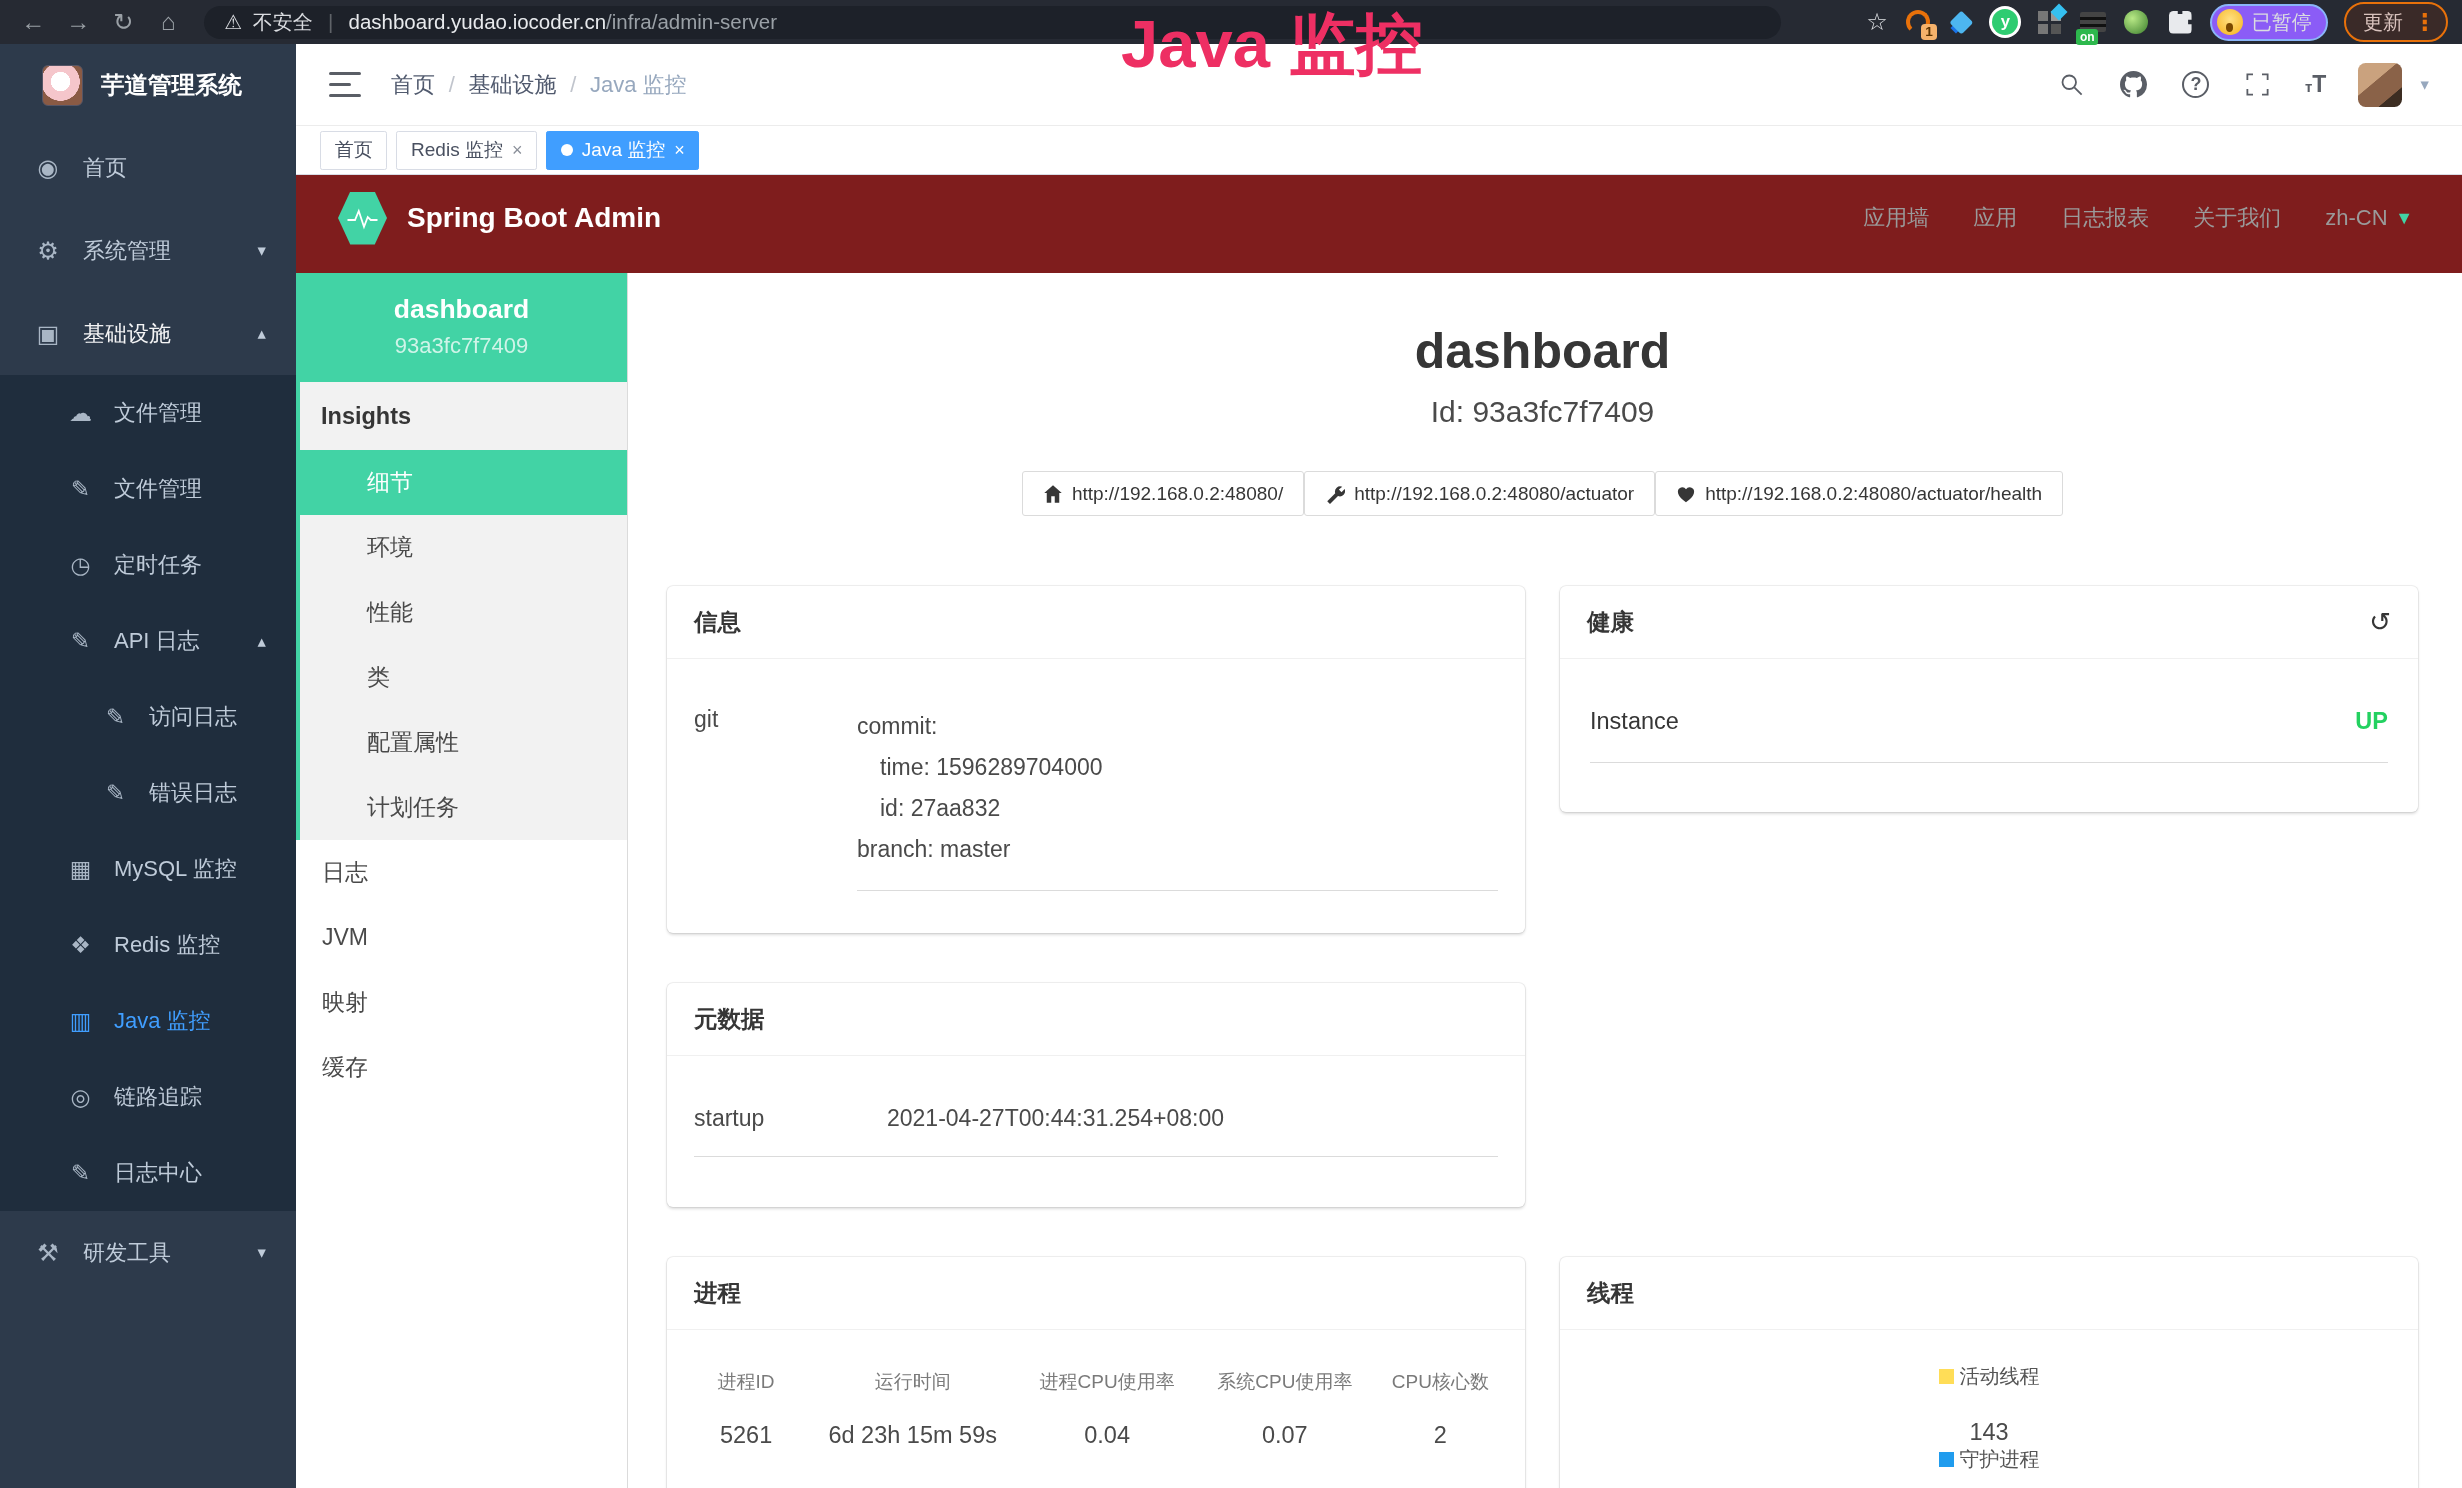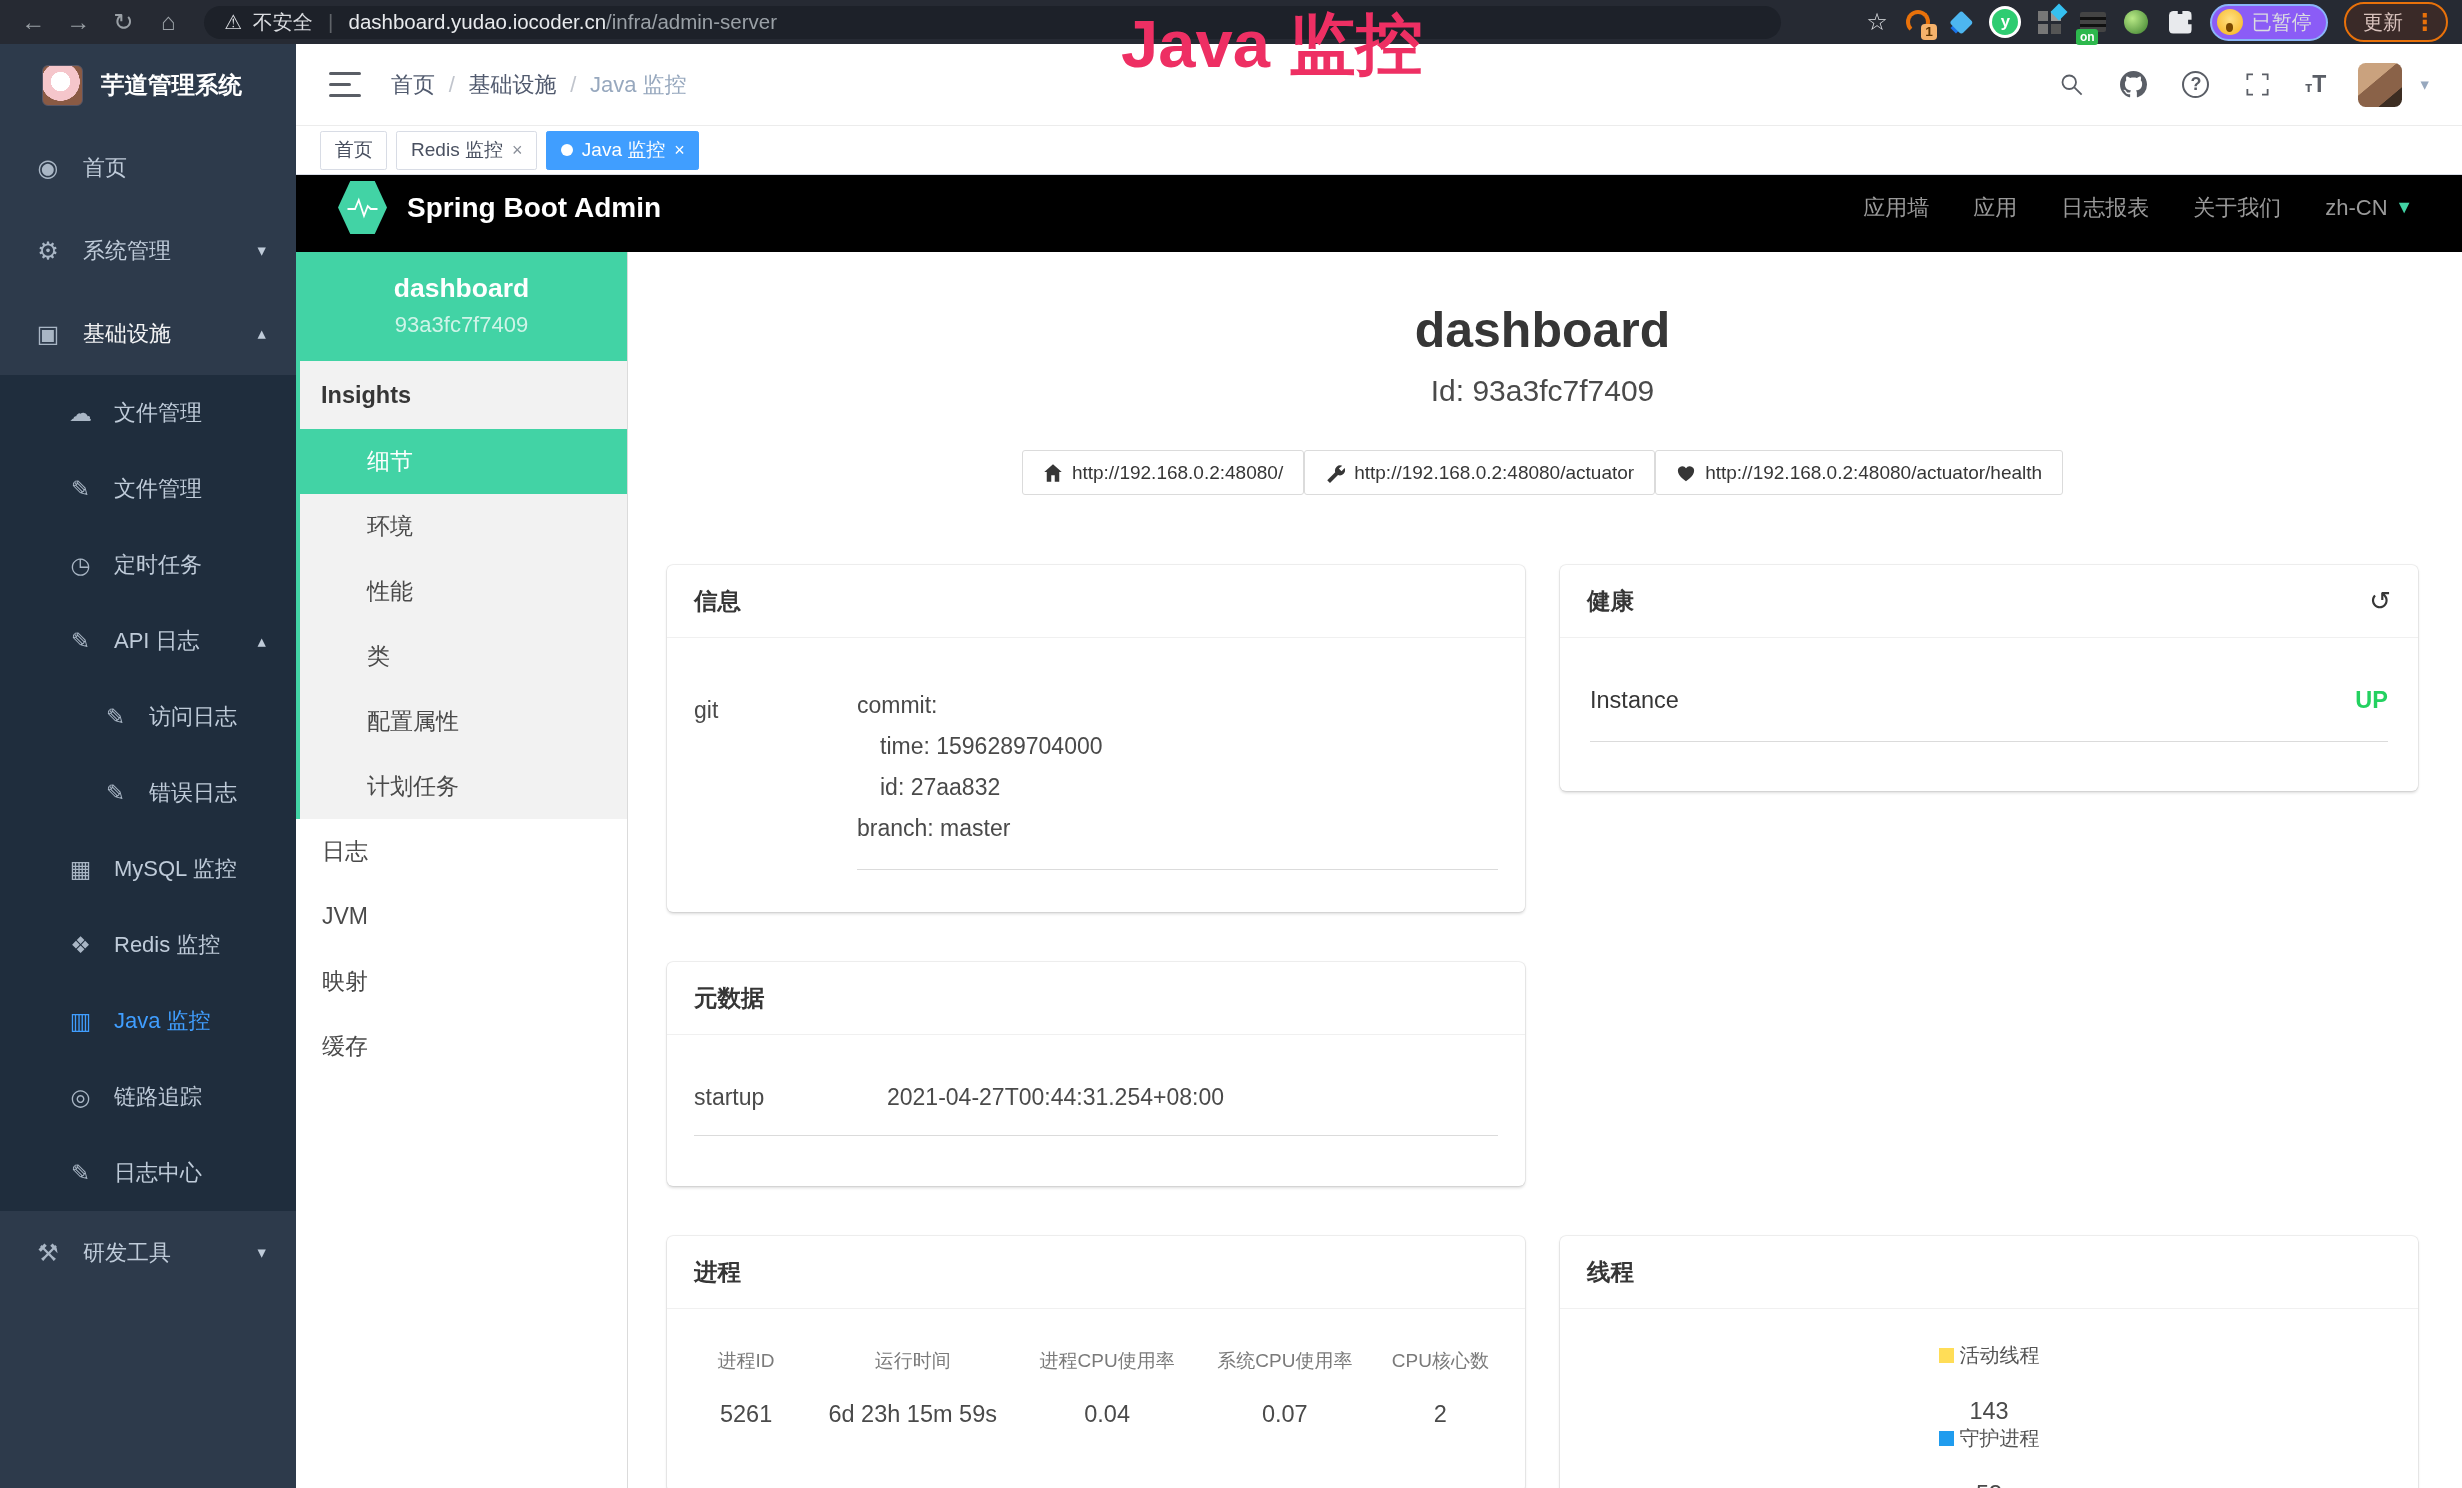--- a/index.html
+++ b/index.html
@@ -87,21 +87,21 @@
   
   .tabbar { height:49px; background:#fff; display:flex; align-items:center; padding-left:24px; gap:9px; border-bottom:0.8px solid #d8dce5; box-shadow:0 0.8px 2.3px rgba(0,0,0,.08); }
   .tag { height:39px; display:inline-flex; align-items:center; padding:0 13.7px; border:0.8px solid #d8dce5; background:#fff; color:#495060; font-size:19px; border-radius:2.3px; gap:9px; cursor:pointer; }
   .tag .dot { width:12px; height:12px; border-radius:50%; background:#fff; display:none; }
   .tag .x { font-size:18px; color:#8a8f99; }
   .tag.active { background:#409eff; border-color:#409eff; color:#fff; }
   .tag.active .dot { display:inline-block; }
   .tag.active .x { color:#fff; }
 
   
-  .sba-header { height:77px; background:#000000; display:flex; align-items:center; padding:0 49px 12px 42px; }
+  .sba-header { height:98px; background:#7f1d1d; display:flex; align-items:center; padding:0 49px 12px 42px; }
   .hexagon { width:49px; height:53px; background:#42d3a5; clip-path:polygon(25% 0,75% 0,100% 50%,75% 100%,25% 100%,0 50%); display:flex; align-items:center; justify-content:center; }
   .hexagon svg { width:33px; height:23px; stroke:#fff; stroke-width:2.4; fill:none; }
   .sba-brand { color:#fff; font-size:28px; font-weight:bold; margin-left:20px; }
   .sba-nav { margin-left:auto; display:flex; align-items:center; gap:44px; color:#9a9a9a; font-size:22px; }
   .sba-nav .nav-item { cursor:pointer; }
   .lang { display:flex; align-items:center; gap:7.6px; cursor:pointer; }
   .lang .lang-caret { color:#42d3a5; font-size:18px; }
 
   
   .content-row { flex:1; display:flex; min-height:0; }
@@ -125,21 +125,21 @@
   .link-btn { display:inline-flex; align-items:center; gap:9px; border:0.8px solid #dbdbdb; border-radius:3px; background:#fff; padding:10.6px 20px; font-size:19px; color:#363636; cursor:pointer; }
   .link-btn svg { width:20px; height:20px; fill:#363636; }
 
   .cards { margin-top:70px; display:grid; grid-template-columns:1fr 1fr; column-gap:35px; row-gap:50px; align-items:start; }
   .card { background:#fff; border-radius:6px; box-shadow:0 1.5px 3px rgba(10,10,10,.14), 0 0 0 0.8px rgba(10,10,10,.07); }
   .card-hd { padding:20px 27px; font-size:23.5px; font-weight:bold; color:#363636; border-bottom:1.5px solid #f0f0f0; display:flex; align-items:center; }
   .hd-ico { margin-left:auto; font-size:26px; color:#363636; font-weight:normal; cursor:pointer; }
   .card-bd { padding:23px 27px 30px; }
 
   .kv { display:flex; font-size:23px; color:#4a4a4a; }
-  .kv .k { width:163px; flex-shrink:0;margin-top:12px; }
+  .kv .k { width:163px; flex-shrink:0; }
   .kv .v { flex:1; line-height:1.78; }
   .vline:nth-child(2), .vline:nth-child(3) { padding-left:23px; }
   .underline { border-bottom:1.5px solid #dbdbdb; margin-top:20px; }
   .info-bd { padding:47px 27px 42px; }
   .health-bd { padding:49px 30px 49px; }
   .health-row { display:flex; align-items:baseline; font-size:23.5px; color:#363636; padding-bottom:27px; border-bottom:1.5px solid #dbdbdb; }
   .health-row .up { margin-left:auto; font-weight:bold; color:#23d160; }
   .meta-bd { padding:49px 27px 50px; }
   .meta-row { display:flex; font-size:23px; color:#4a4a4a; padding-bottom:24px; border-bottom:1.5px solid #dbdbdb; }
   .meta-row .k { width:193px; flex-shrink:0; }

